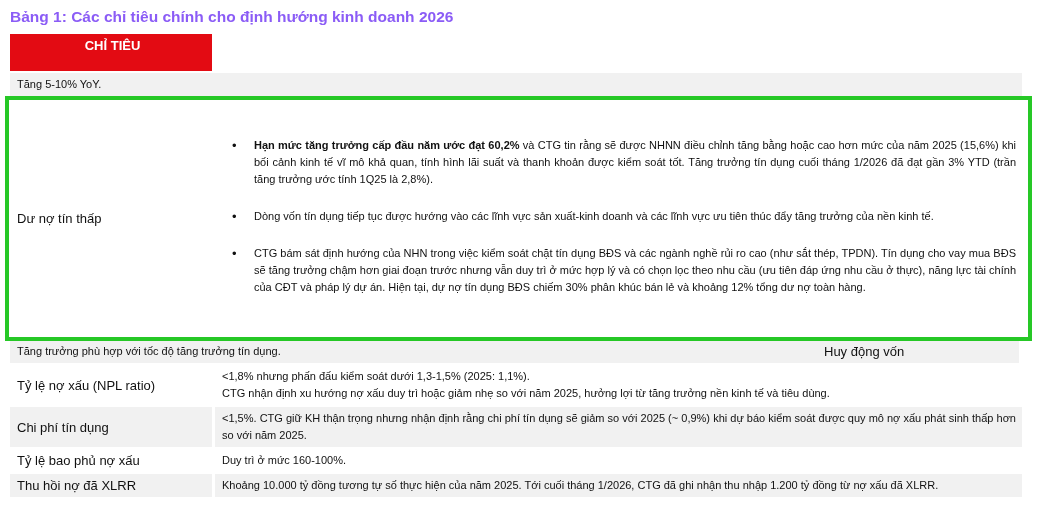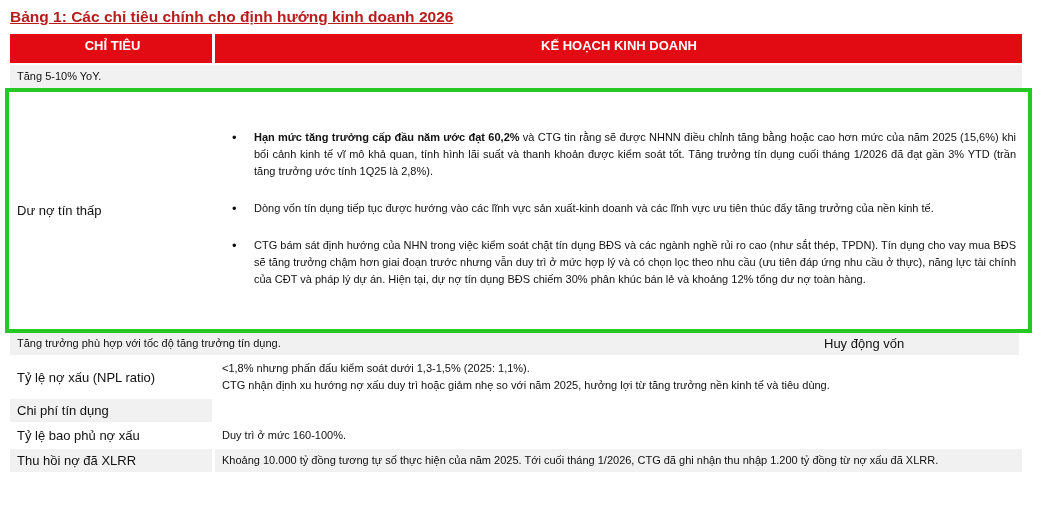--- a/index.html
+++ b/index.html
@@ -5,23 +5,22 @@
   html,body{margin:0;padding:0;background:#fff;}
   body{
     width:1052px;height:530px;
     font-family:"Liberation Sans","DejaVu Sans",sans-serif;
     color:#111;
     position:relative;
     overflow:hidden;
   }
   .page{padding:6px 10px 0 10px;}
   .title{
-    font-size:15.5px;font-weight:bold;color:#b91c1c;
+    font-size:15.5px;font-weight:bold;color:#8b5cf6;
     margin:2px 0 8px 0;
-    text-decoration:underline;
   }
   .tbl{width:1012px;}
   .row{display:flex;border-bottom:2px solid #fff;}
   .cell{box-sizing:border-box;}
   .cell.label{
     width:202px;flex:0 0 202px;
     padding:3px 4px 3px 7px;
     font-size:13px;line-height:17px;
     display:flex;align-items:center;
     margin-right:3px; 
@@ -29,21 +28,21 @@
   .cell.content{
     flex:1;
     padding:3px 6px 3px 7px;
     font-size:11px;line-height:17px;
     text-align:justify;
     white-space:pre-line;
   }
   .row.head .cell{
     background:#E30B13;color:#fff;font-weight:bold;
     font-size:13px;line-height:18px;
-    padding-top:3px;padding-bottom:8px;
+    padding-top:3px;padding-bottom:16px;
     text-align:center;white-space:normal;
     justify-content:center;
   }
   .row.head .cell.content{text-align:center;}
   .row.shade .cell{background:#F1F1F1;}
   .row.hl{position:relative;}
   .hl-box{
     position:absolute;z-index:3;
     top:-2px;bottom:-3px;left:-5px;right:-10px;
     border:4px solid #26C826;
@@ -66,21 +65,20 @@
 <body>
 
 <div class="page">
 
   <div class="title">Bảng 1: Các chỉ tiêu chính cho định hướng kinh doanh 2026</div>
 
   <div class="tbl">
 
     <div class="row head">
       <div class="cell label">CHỈ TIÊU</div>
-      <div class="cell content">KẾ HOẠCH KINH DOANH</div>
     </div>
 
     <div class="row shade">
       <div class="cell content">Tăng 5-10% YoY.</div>
     </div>
 
     <div class="row hl">
       <div class="hl-box"></div>
       <div class="cell label">Dư nợ tín thấp</div>
       <div class="cell content">
@@ -98,20 +96,21 @@
     </div>
 
     <div class="row">
       <div class="cell label">Tỷ lệ nợ xấu (NPL ratio)</div>
       <div class="cell content">&lt;1,8% nhưng phấn đấu kiểm soát dưới 1,3-1,5% (2025: 1,1%).
 CTG nhận định xu hướng nợ xấu duy trì hoặc giảm nhẹ so với năm 2025, hưởng lợi từ tăng trưởng nền kinh tế và tiêu dùng.</div>
     </div>
 
     <div class="row shade">
       <div class="cell label">Chi phí tín dụng</div>
+      <div class="cell content">&lt;1,5%. CTG giữ KH thận trọng nhưng nhận định rằng chi phí tín dụng sẽ giảm so với 2025 (~ 0,9%) khi dự báo kiểm soát được quy mô nợ xấu phát sinh thấp hơn so với năm 2025.</div>
     </div>
 
     <div class="row">
       <div class="cell label">Tỷ lệ bao phủ nợ xấu</div>
       <div class="cell content">Duy trì ở mức 160-100%.</div>
     </div>
 
     <div class="row shade">
       <div class="cell label">Thu hồi nợ đã XLRR</div>
       <div class="cell content">Khoảng 10.000 tỷ đồng tương tự số thực hiện của năm 2025. Tới cuối tháng 1/2026, CTG đã ghi nhận thu nhập 1.200 tỷ đồng từ nợ xấu đã XLRR.</div>

